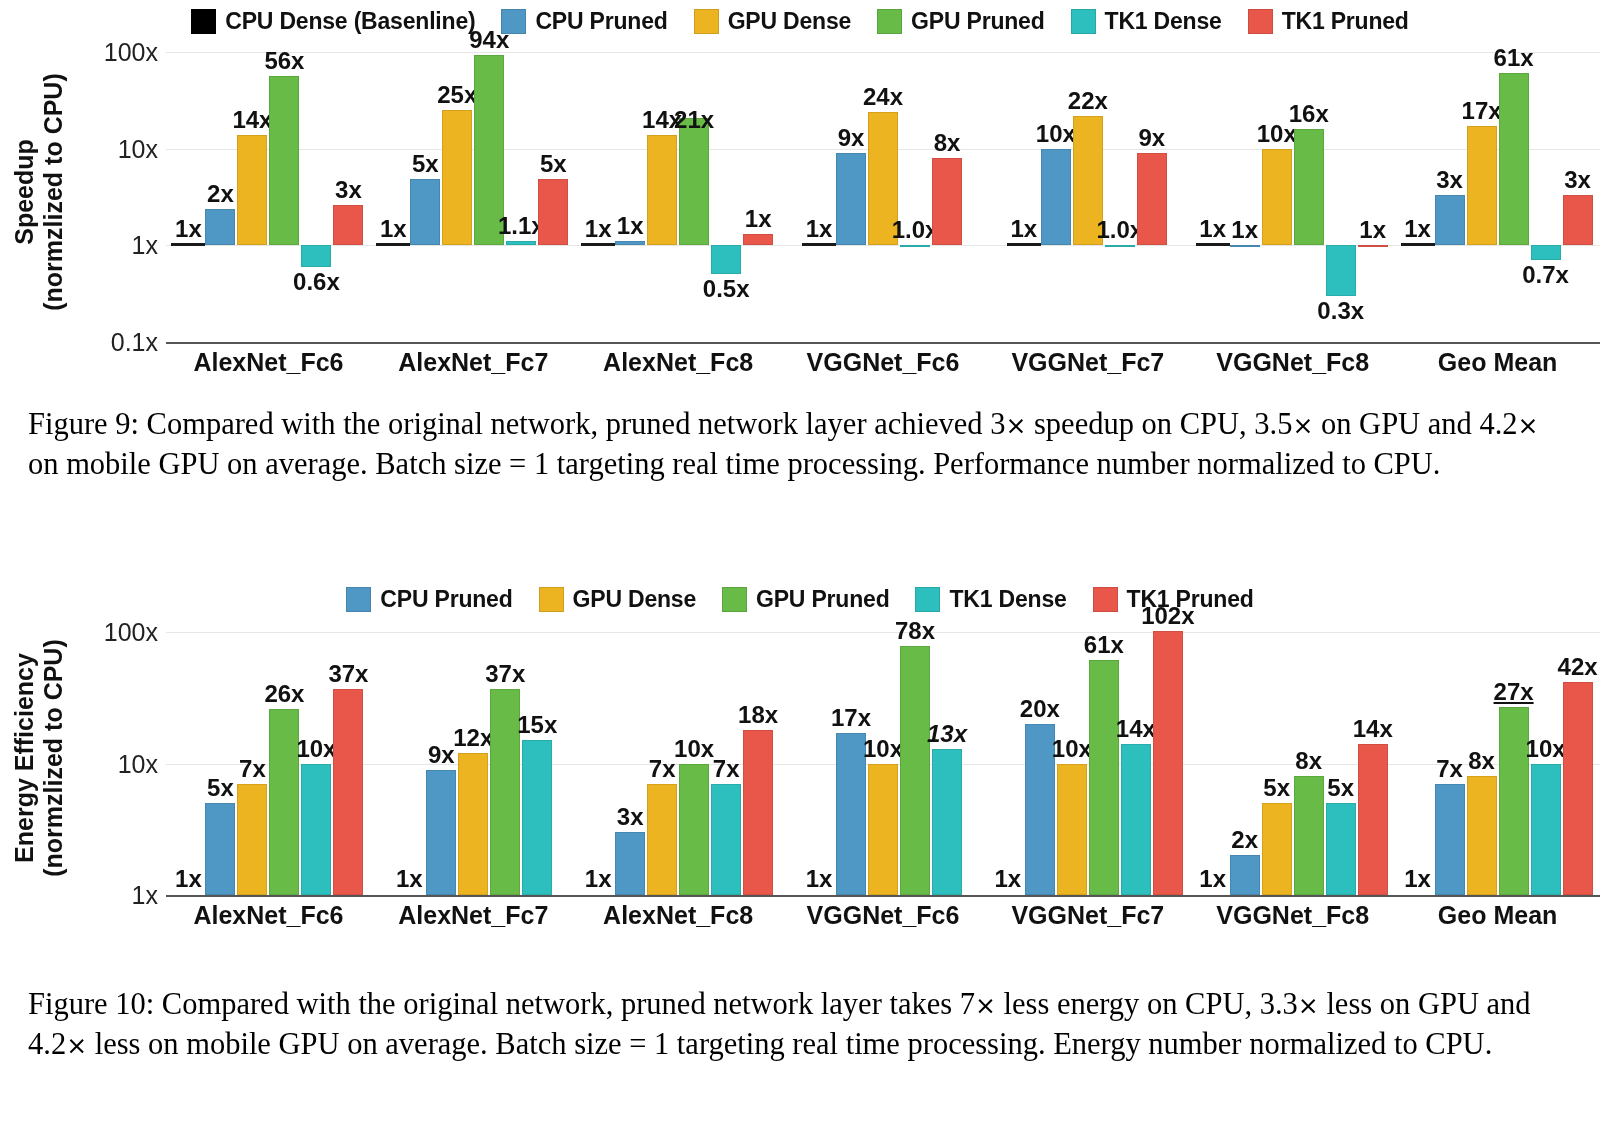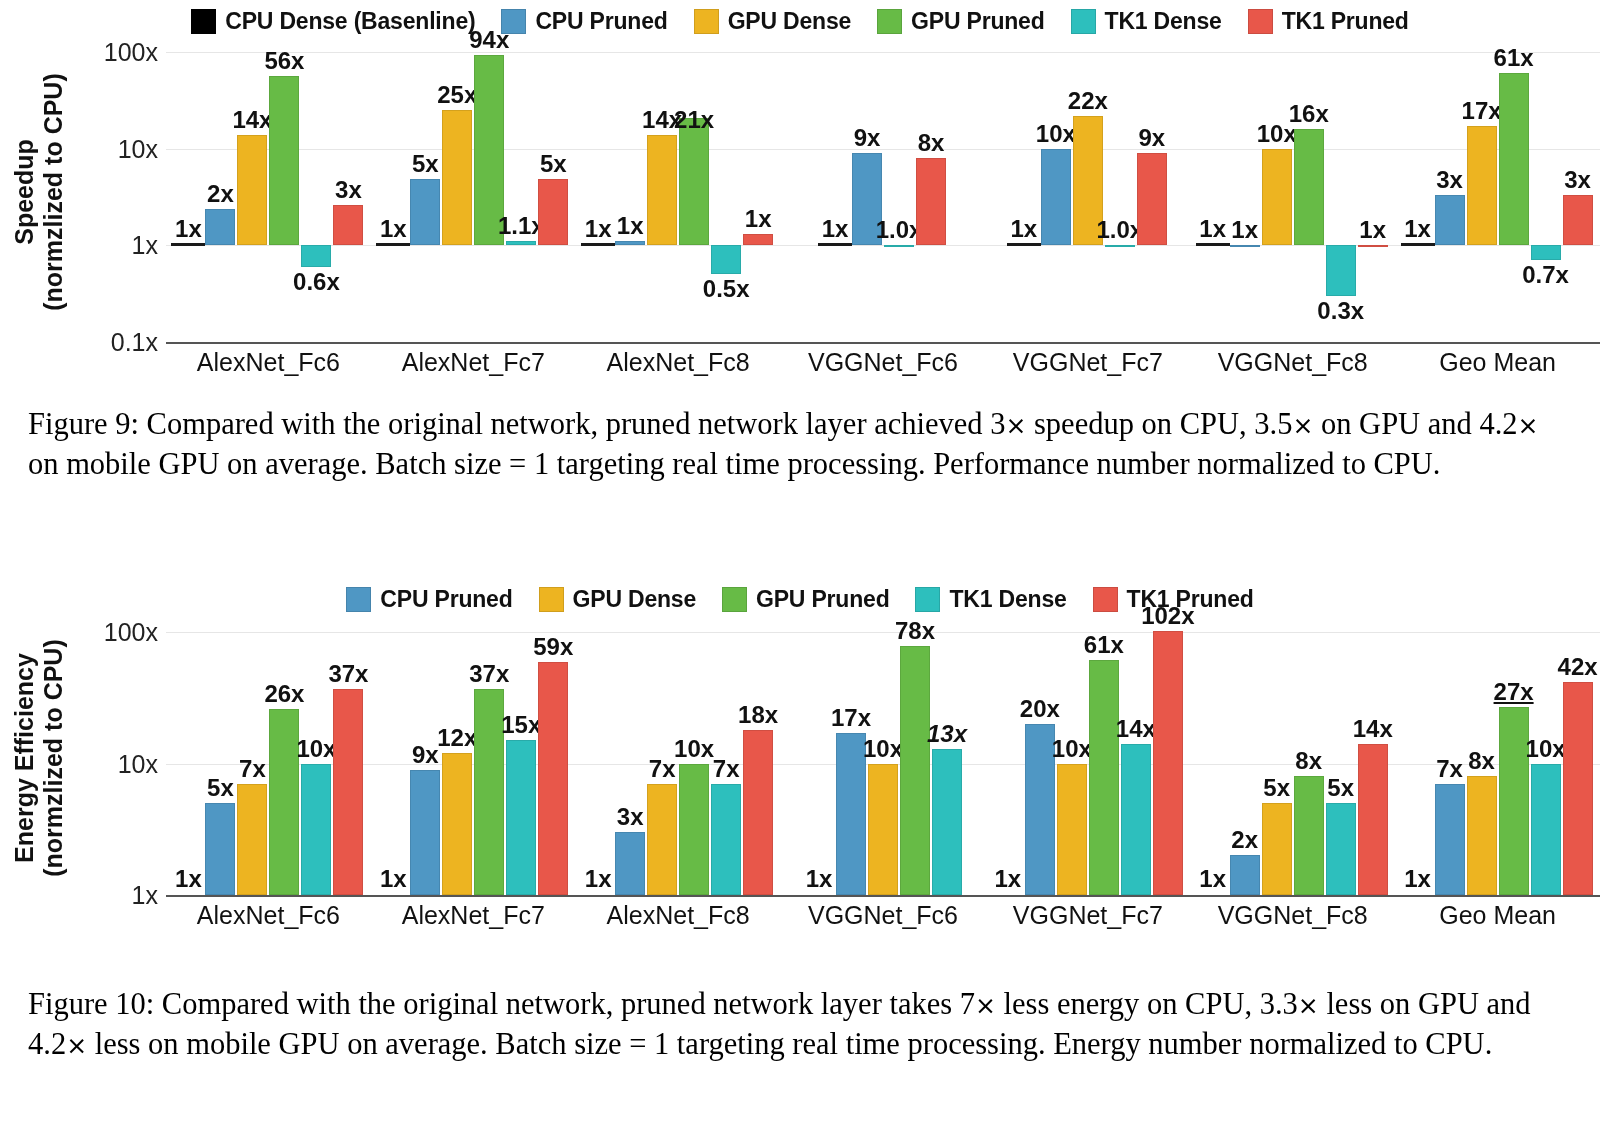--- a/index.html
+++ b/index.html
@@ -62,21 +62,21 @@
   .bar-lbl{
     position:absolute;left:50%;transform:translateX(-50%);
     font-size:24px;font-weight:bold;color:#111;white-space:nowrap;
     line-height:1;pointer-events:none;
   }
   .baseline-rule{
     position:absolute;width:34px;height:3px;background:#1a1a1a;
   }
 
   
-  .xlabels{display:flex;margin-top:6px;}
+  .xlabels{display:flex;margin-top:6px;font-weight:bold;}
   .xlabels .spacer{width:166px;flex:0 0 166px;}
   .xlabels .xl{flex:1 1 0;text-align:center;font-size:25px;color:#111;
                white-space:nowrap;}
 
   
   .caption{
     position:absolute;left:28px;width:1545px;
     font-family:"Liberation Serif",serif;
     font-size:30.5px;line-height:1.30;color:#000;text-align:left;
   }
@@ -230,20 +230,24 @@
             </div>
             <div class="group">
               <div class="bars">
                 <div class="bar-slot">
                   <div class="baseline-rule" style="top: 201.333px; left: -2px;"></div>
                   <div class="bar-lbl" style="top: 175.333px;">1x</div>
                 </div>
                 <div class="bar-slot">
                   <div class="bar p-solid" style="background: rgb(79, 151, 196); top: 111.09px; height: 92.2434px;"></div>
                   <div class="bar-lbl" style="top: 84.0899px;">9x</div>
+                </div>
+                <div class="bar-slot">
+                  <div class="bar p-diag" style="background: rgb(237, 180, 33); top: 69.9129px; height: 133.42px;"></div>
+                  <div class="bar-lbl" style="top: 42.9129px;">24x</div>
                 </div>
                 <div class="bar-slot">
                   <div class="bar p-dot" style="background: rgb(45, 191, 189); top: 203.333px; height: 2px;"></div>
                   <div class="bar-lbl" style="top: 176.333px;">1.0x</div>
                 </div>
                 <div class="bar-slot">
                   <div class="bar p-dot" style="background: rgb(232, 87, 74); top: 116.035px; height: 87.2987px;"></div>
                   <div class="bar-lbl" style="top: 89.0346px;">8x</div>
                 </div>
               </div>
@@ -422,24 +426,20 @@
                   <div class="bar-lbl" style="top: 106.088px;">12x</div>
                 </div>
                 <div class="bar-slot">
                   <div class="bar p-diag" style="background: rgb(103, 187, 70); top: 68.7815px; height: 206.219px;"></div>
                   <div class="bar-lbl" style="top: 41.7815px;">37x</div>
                 </div>
                 <div class="bar-slot">
                   <div class="bar p-dot" style="background: rgb(45, 191, 189); top: 120.344px; height: 154.656px;"></div>
                   <div class="bar-lbl" style="top: 93.344px;">15x</div>
                 </div>
-                <div class="bar-slot">
-                  <div class="bar p-dot" style="background: rgb(232, 87, 74); top: 42.133px; height: 232.867px;"></div>
-                  <div class="bar-lbl" style="top: 15.133px;">59x</div>
-                </div>
               </div>
             </div>
             <div class="group">
               <div class="bars">
                 <div class="bar-slot">
                   <div class="bar-lbl" style="top: 247px;">1x</div>
                 </div>
                 <div class="bar-slot">
                   <div class="bar p-solid" style="background: rgb(79, 151, 196); top: 212.259px; height: 62.7414px;"></div>
                   <div class="bar-lbl" style="top: 185.259px;">3x</div>

